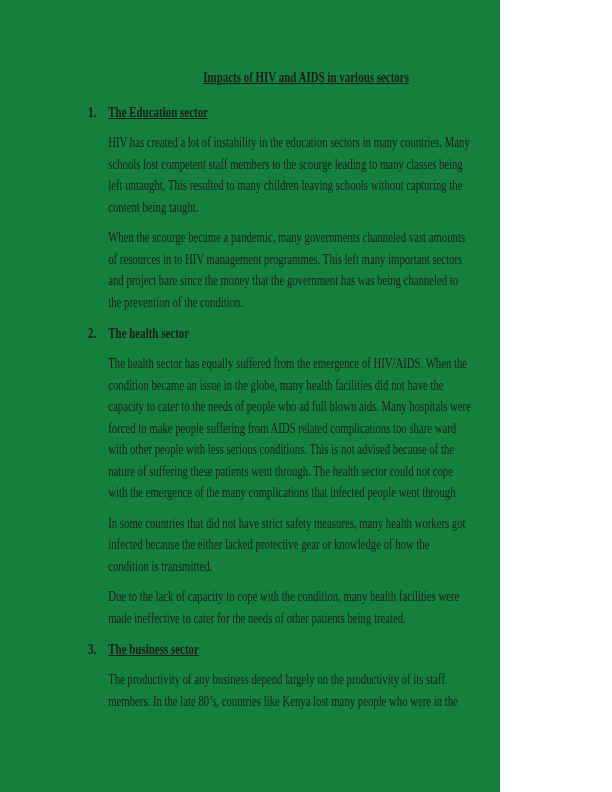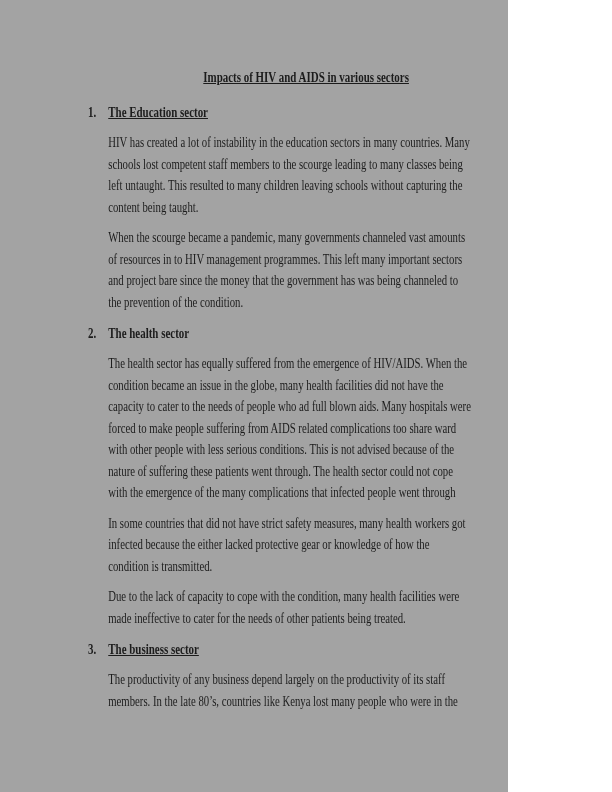--- a/index.html
+++ b/index.html
@@ -11,22 +11,21 @@
     width: 612px;
     height: 792px;
     overflow: hidden;
     font-family: "Liberation Serif", "DejaVu Serif", serif;
     color: #1c1c1c;
   }
   .page {
     position: relative;
     width: 500px;
     height: 792px;
-    background: #a3a3a3;
-    padding-left: 8px;
+    background: #15803d;
   }
   .title-wrap {
     position: absolute;
     top: 66px;
     left: 0;
     width: 612px;
     text-align: center;
   }
   .doc-title {
     display: inline-block;

